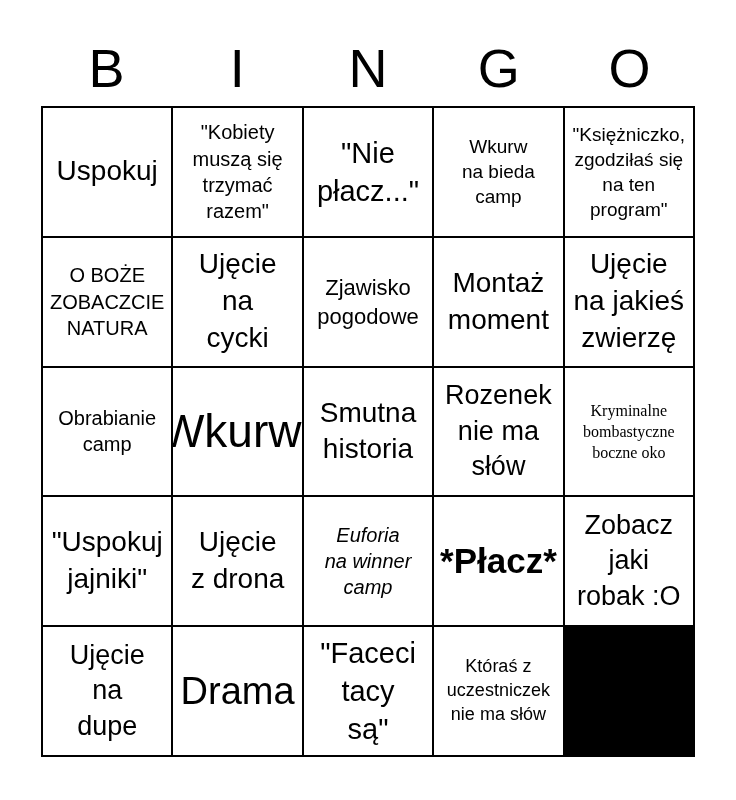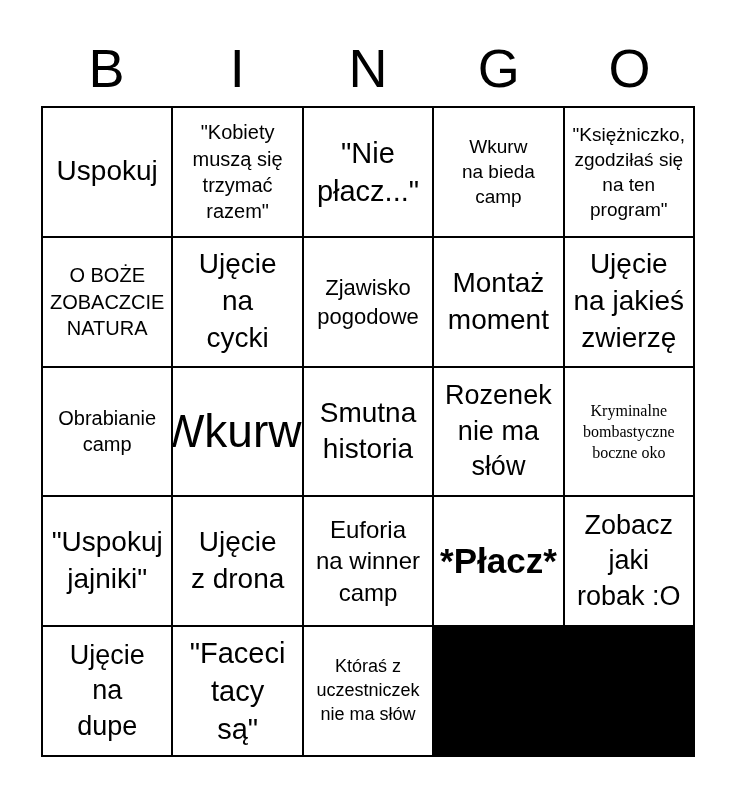--- a/index.html
+++ b/index.html
@@ -142,38 +142,41 @@
     </div>
     <div class="cell">
       <span class="cell-text" style="font-size: 28px;">"Uspokuj
 jajniki"</span>
     </div>
     <div class="cell">
       <span class="cell-text" style="font-size: 28px;">Ujęcie
 z drona</span>
     </div>
     <div class="cell">
-      <span class="cell-text" style="font-size: 24px;">Euforia
+      <span class="cell-text" style="font-size: 20px; font-style: italic;">Euforia
 na winner
 camp</span>
     </div>
     <div class="cell">
       <span class="cell-text" style="font-size: 35px; font-weight: bold;">*Płacz*</span>
     </div>
     <div class="cell">
       <span class="cell-text" style="font-size: 27px;">Zobacz
 jaki
 robak :O</span>
     </div>
     <div class="cell">
       <span class="cell-text" style="font-size: 27px;">Ujęcie
 na
 dupe</span>
     </div>
     <div class="cell">
+      <span class="cell-text" style="font-size: 38px;">Drama</span>
+    </div>
+    <div class="cell">
       <span class="cell-text" style="font-size: 29px;">"Faceci
 tacy
 są"</span>
     </div>
     <div class="cell">
       <span class="cell-text" style="font-size: 18px;">Któraś z
 uczestniczek
 nie ma słów</span>
     </div>
   </div>

